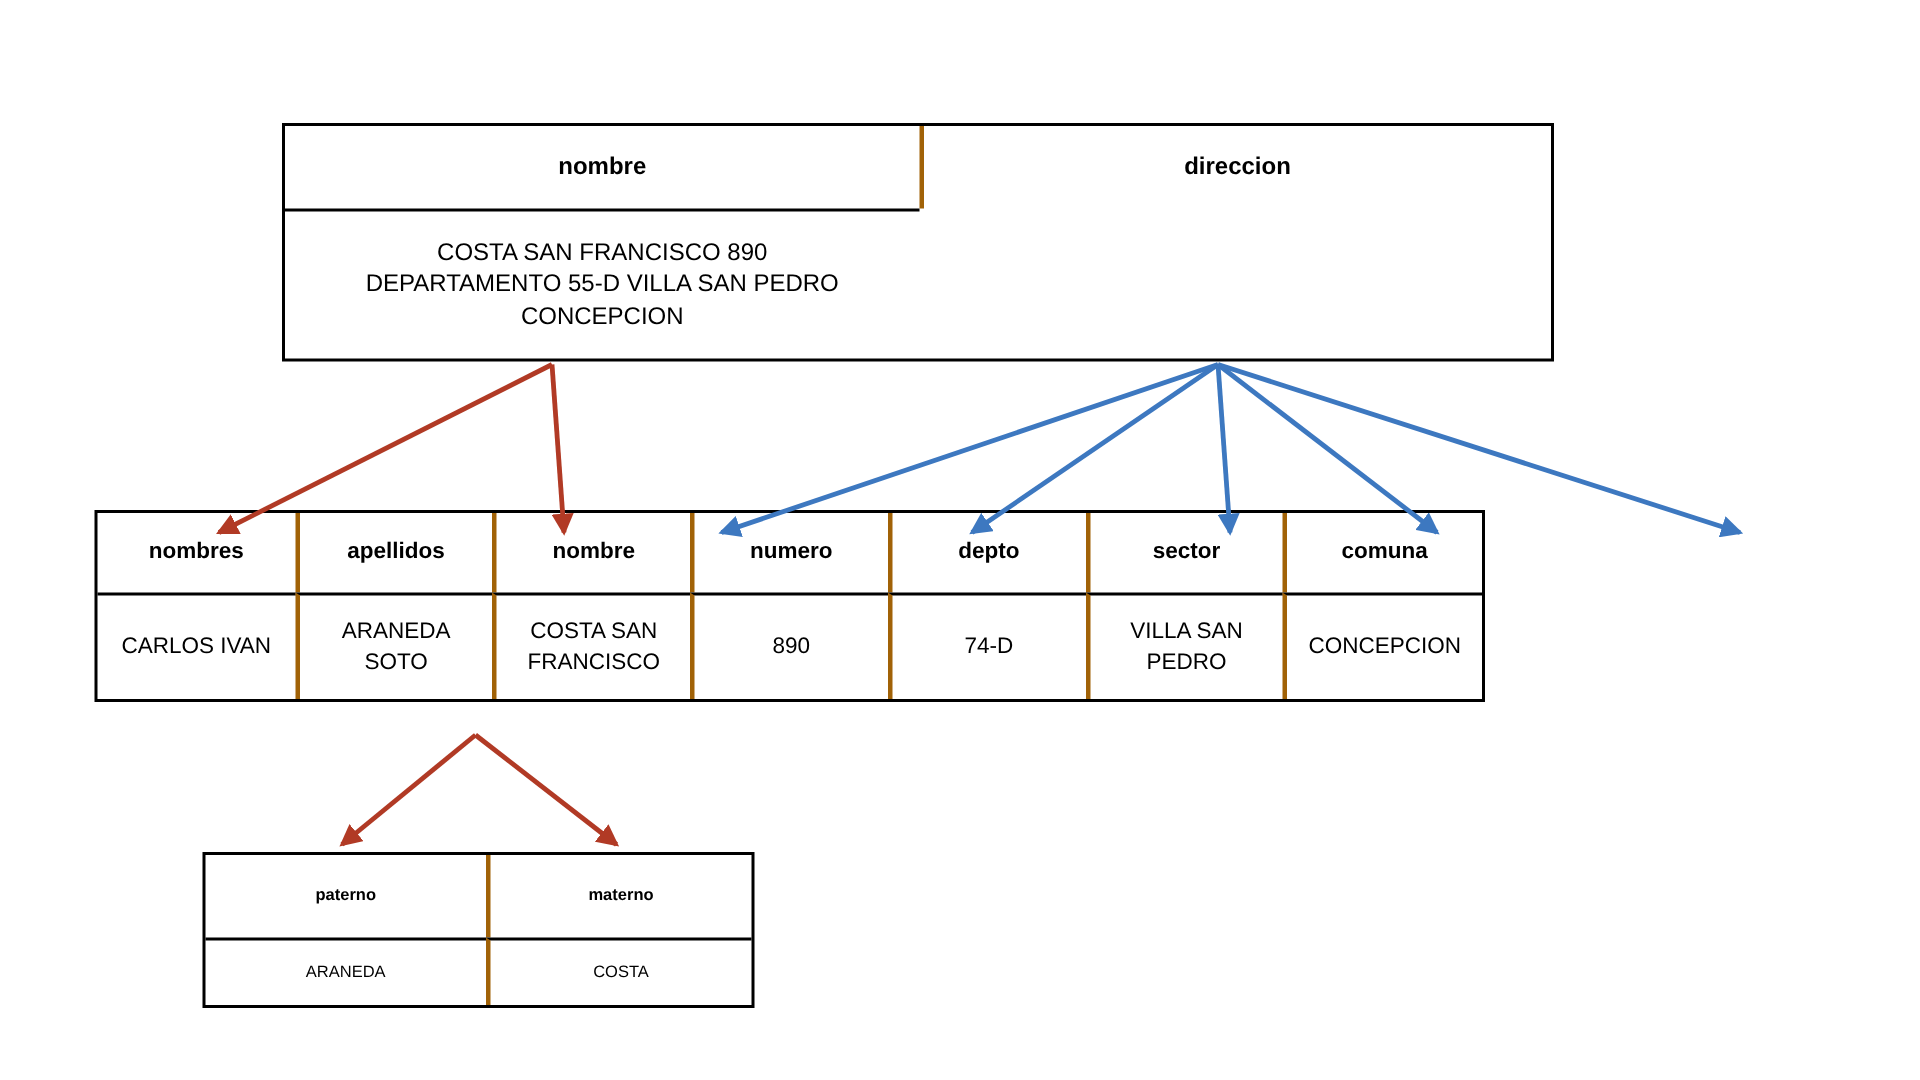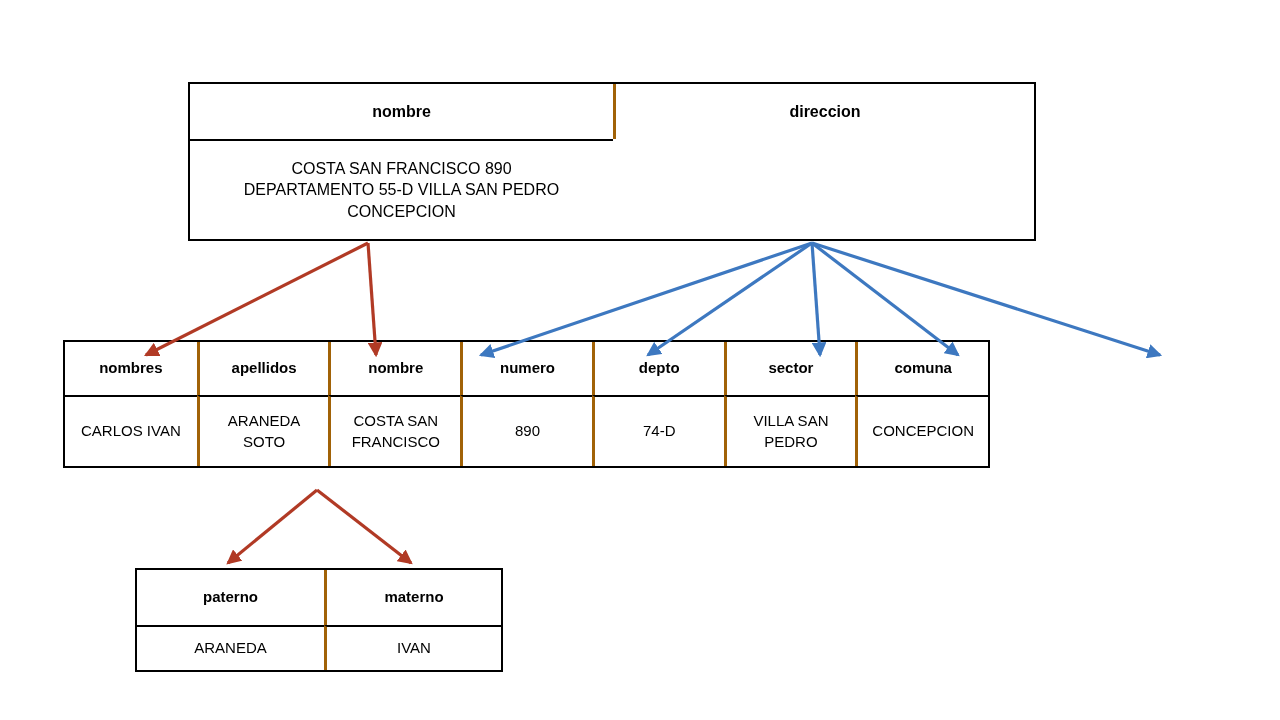--- a/index.html
+++ b/index.html
@@ -55,21 +55,21 @@
     grid-template-columns: repeat(7, 1fr);
     grid-template-rows: 53px 1fr;
     font-size: 15px;
   }
   .tbl-parsed .val { padding: 2px 14px; }
   .tbl-surname {
     left: 135px; top: 568px;
     width: 368px; height: 104px;
     grid-template-columns: 187px 1fr;
     grid-template-rows: 55px 1fr;
-    font-size: 15px;
+    font-size: 11px;
   }
   #arrows-svg {
     position: absolute;
     left: 0; top: 0;
     width: 1280px; height: 720px;
     z-index: 2;
     pointer-events: none;
   }
 </style>
 </head>
@@ -99,21 +99,21 @@
   <div class="cell val">74-D</div>
   <div class="cell val">VILLA SAN
 PEDRO</div>
   <div class="cell val">CONCEPCION</div>
 </div>
 
 <div class="tbl tbl-surname c2">
   <div class="cell hdr">paterno</div>
   <div class="cell hdr">materno</div>
   <div class="cell val">ARANEDA</div>
-  <div class="cell val">IVAN</div>
+  <div class="cell val">COSTA</div>
 </div>
 
 <svg id="arrows-svg" viewBox="0 0 1280 720" xmlns="http://www.w3.org/2000/svg">
   <defs>
     <marker id="arrowhead-red" viewBox="0 0 10 10" refX="8.5" refY="5" markerWidth="4.6" markerHeight="4.6" orient="auto">
       <path d="M0,0 L10,5 L0,10 z" fill="#B13A25"></path>
     </marker>
     <marker id="arrowhead-blue" viewBox="0 0 10 10" refX="8.5" refY="5" markerWidth="4.6" markerHeight="4.6" orient="auto">
       <path d="M0,0 L10,5 L0,10 z" fill="#3D78C0"></path>
     </marker>

